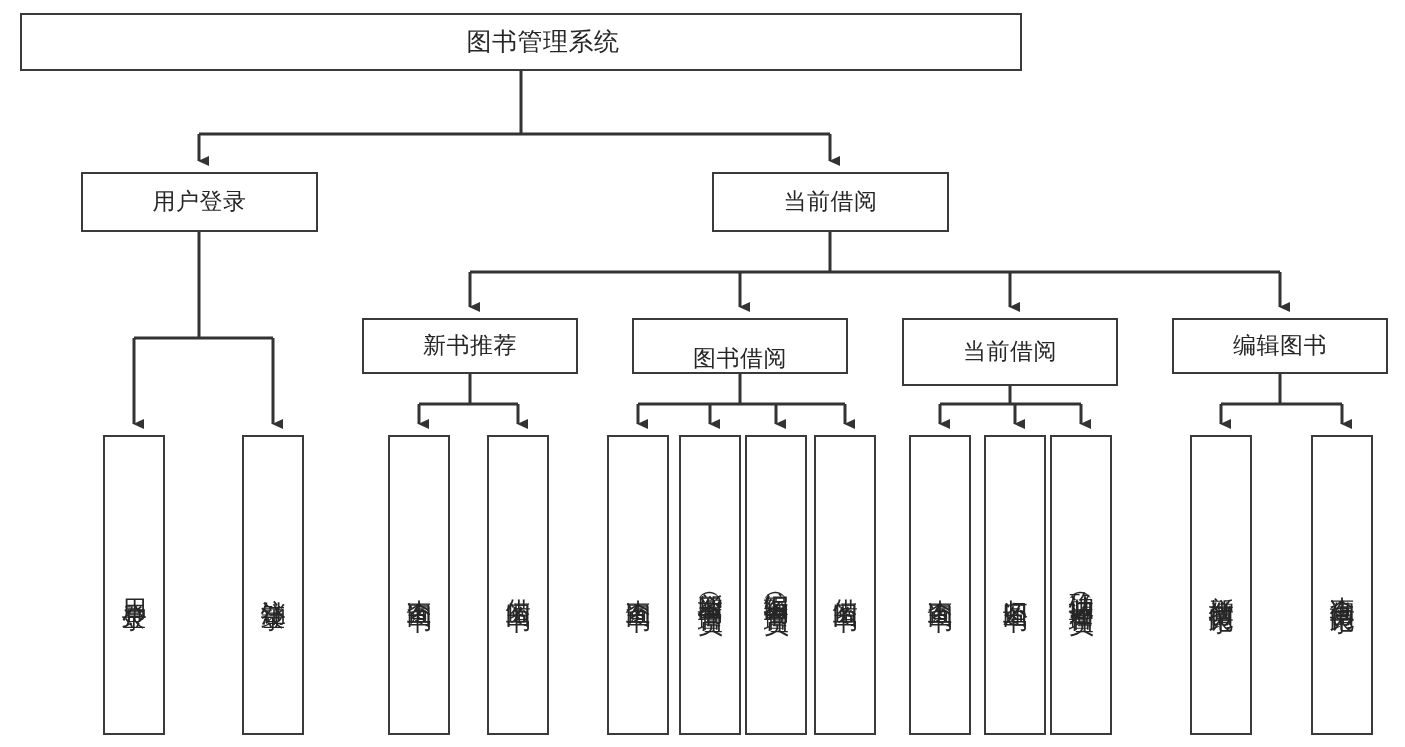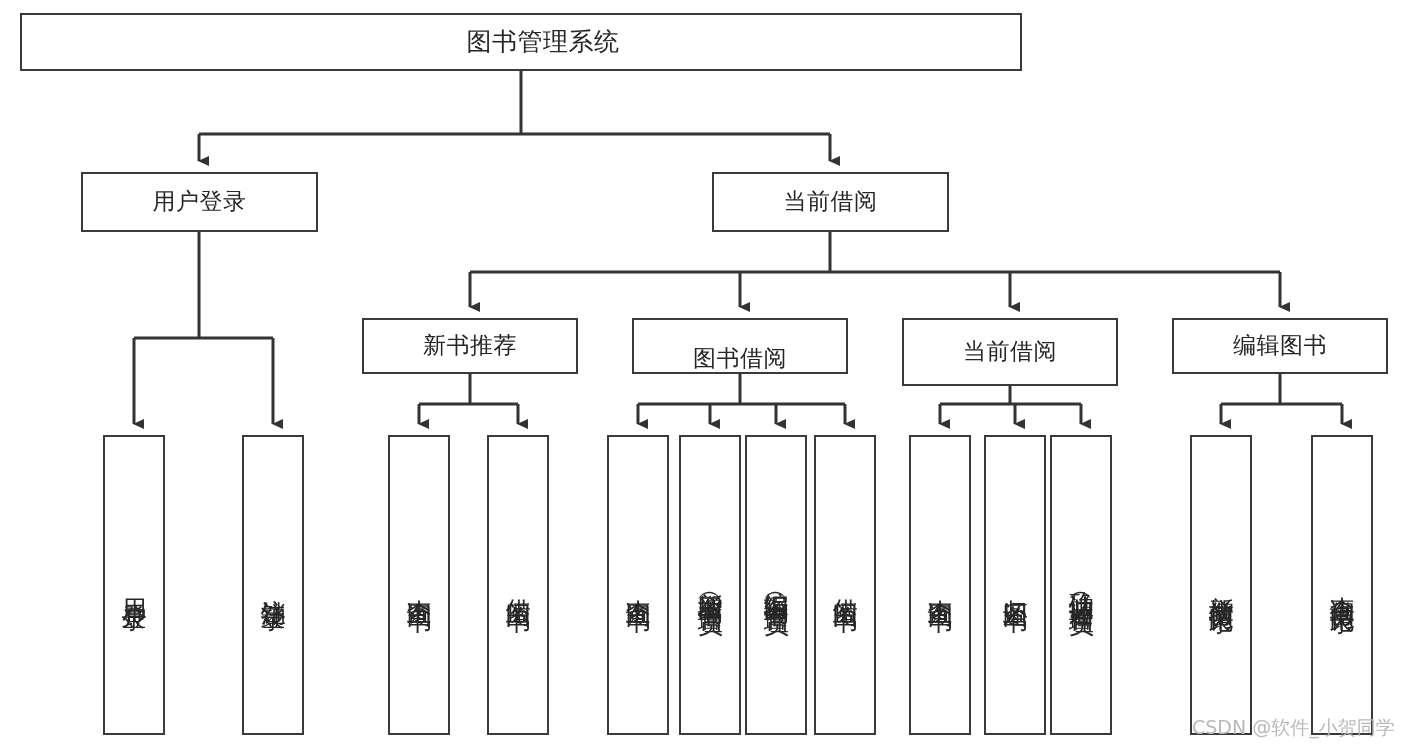--- a/index.html
+++ b/index.html
@@ -168,15 +168,14 @@
         <span class="node-label">确认归还（管理员）</span>
       </div>
       <div class="node-box vertical" style="left: 1190px; top: 435px; width: 62px; height: 300px;">
         <span class="node-label">新增借阅记录</span>
       </div>
       <div class="node-box vertical" style="left: 1311px; top: 435px; width: 62px; height: 300px;">
         <span class="node-label">查询借阅记录</span>
       </div>
     </div>
 
-  <div class="watermark" style="left: 1192px; top: 715px;">CSDN @软件_小贺同学</div>
 
 </div>
 
 </body></html>

